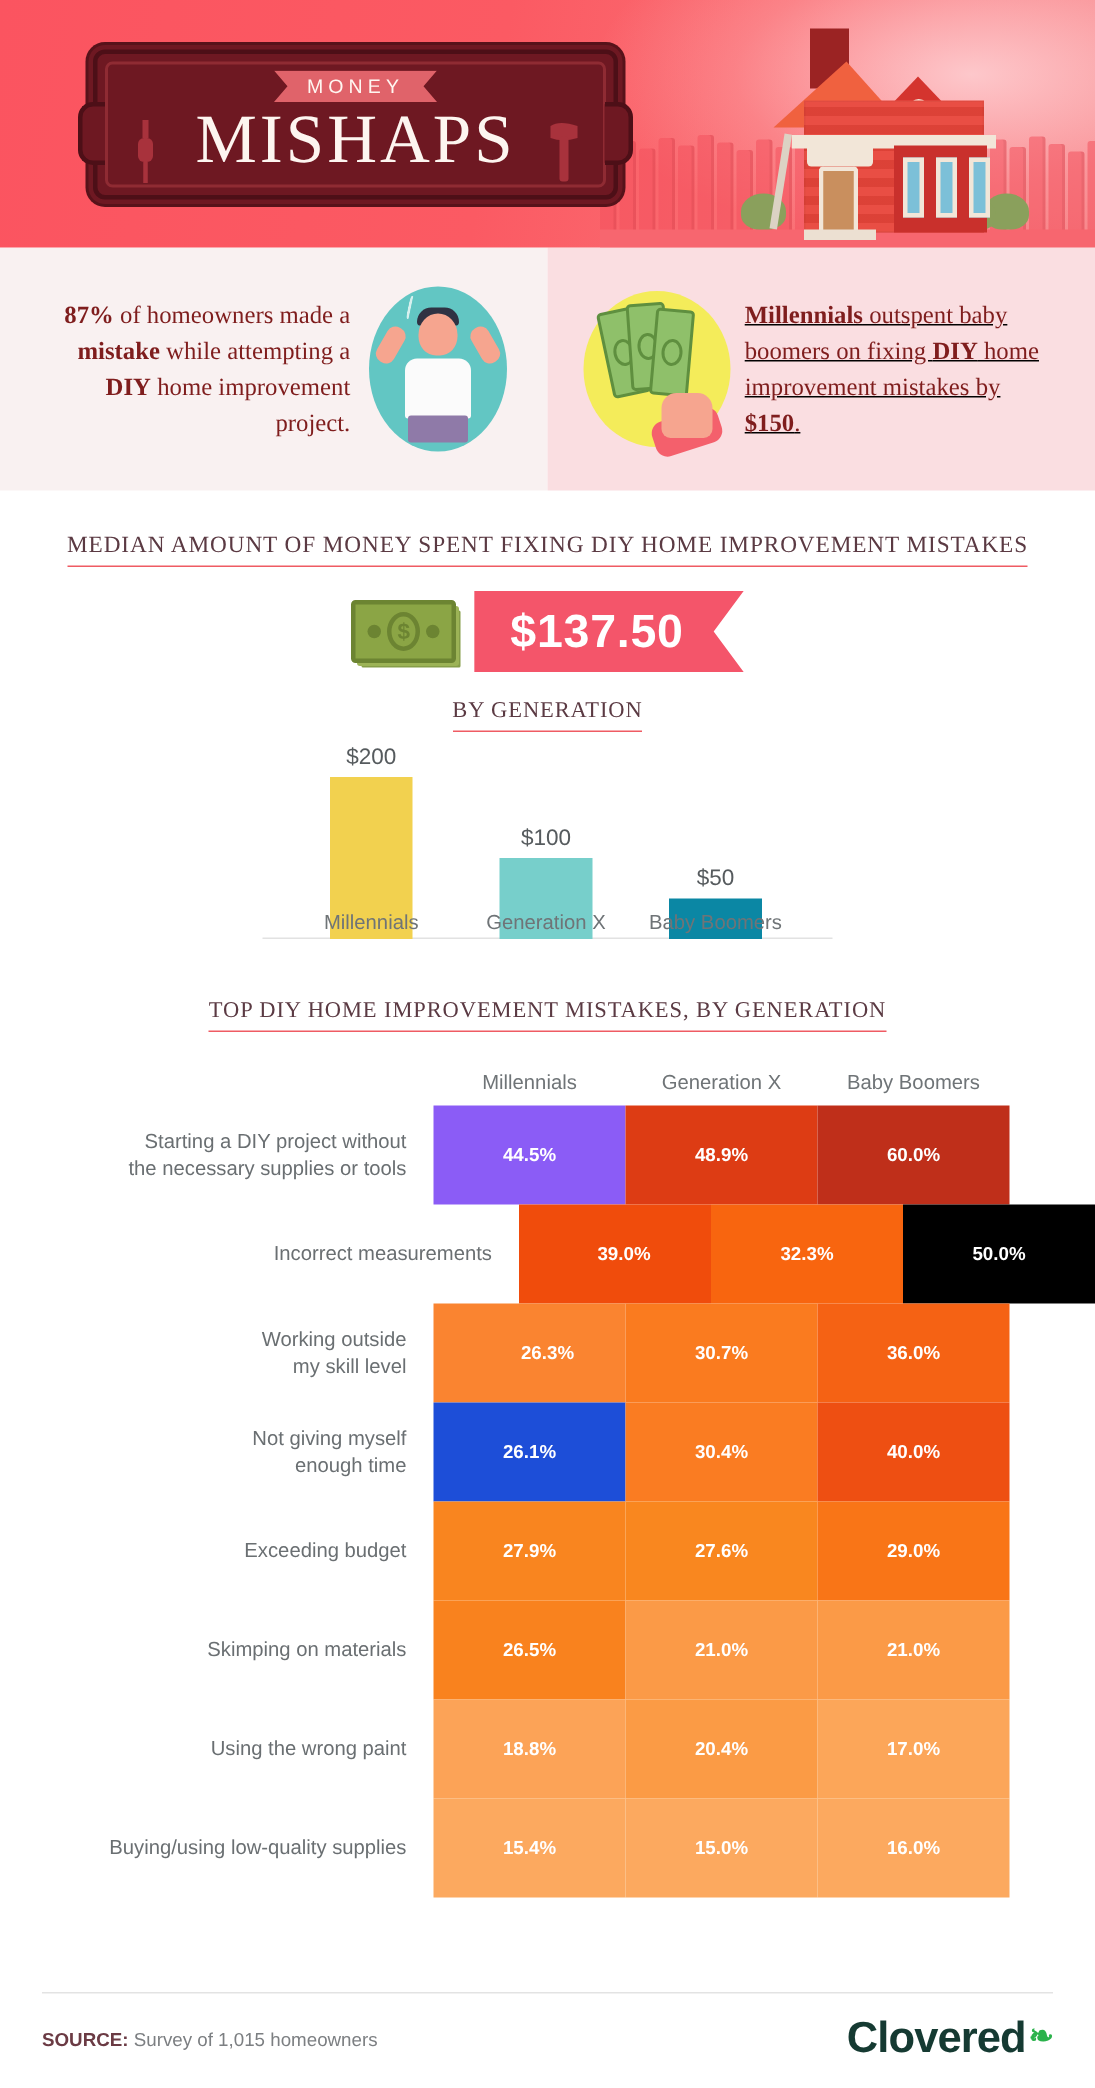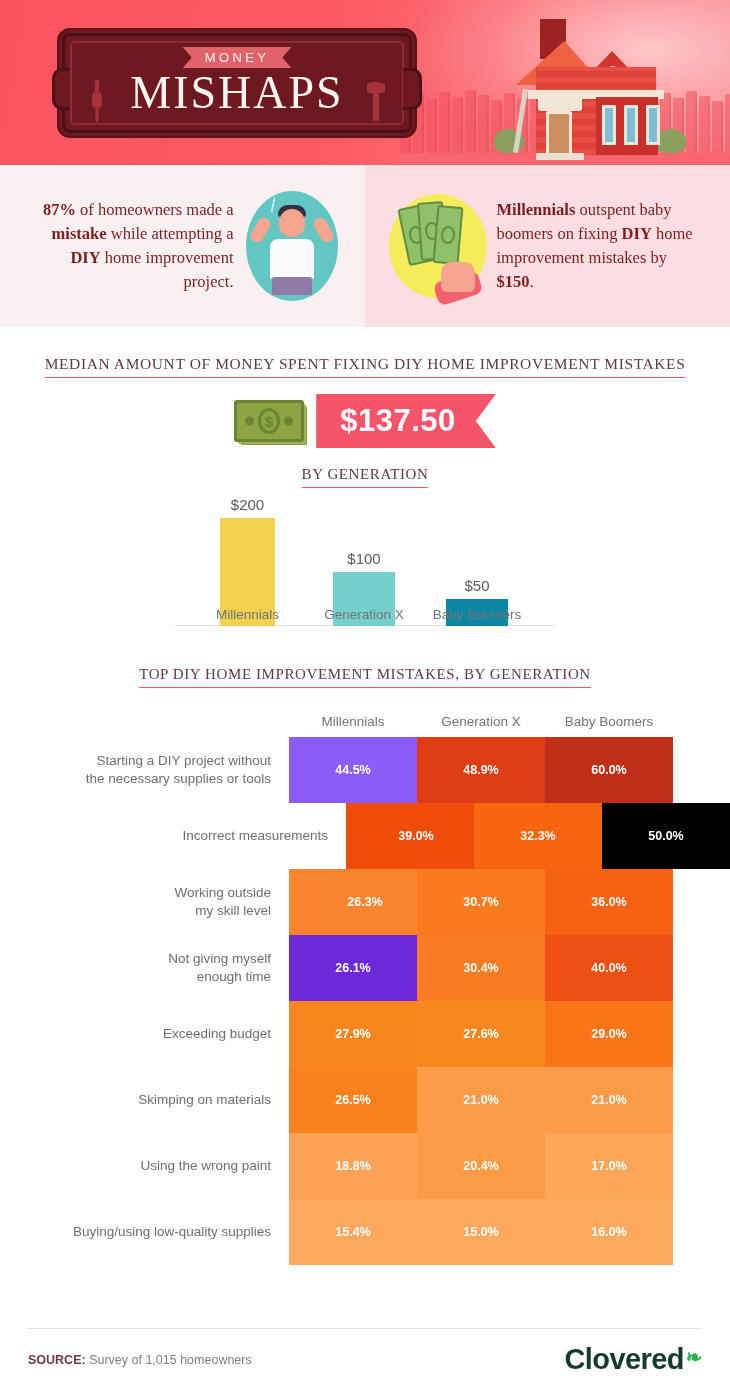--- a/index.html
+++ b/index.html
@@ -78,21 +78,21 @@
     position:absolute; left:0; right:0; top:34px; text-align:center;
     font-family:"Liberation Serif", serif; font-size:46px; letter-spacing:2px;
     color:#fdf5f0; line-height:1;
   }
   .tool-icon { position:absolute; color:#a8323c; }
 
   
   .stats { display:flex; width:730px; height:162px; }
   .stat { display:flex; align-items:center; height:100%; }
   .stat.left  { width:365px; background:#f9f1f1; padding:0 14px 0 26px; }
-  .stat.right { width:365px; background:#fadee1; padding:0 26px 0 14px; }
+  .stat.right { width:365px; background:#fadee1; padding:0 26px 0 14px;text-decoration:underline; }
   .stat-text {
     font-family:"Liberation Serif", serif; font-size:16.5px; line-height:1.45;
     color:#7f1d1d;
   }
   .stat.left .stat-text  { text-align:right; width:212px; }
   .stat.right .stat-text { text-align:left;  width:212px; }
   .stat-text b { font-weight:bold; }
   .stat-art { width:120px; display:flex; align-items:center; justify-content:center; }
 
   .circ-teal { width:92px; height:110px; border-radius:50%; background:#62c6c3; position:relative; }
@@ -358,21 +358,21 @@
           <div class="heat-cell" style="background: #000000;">50.0%</div>
         </div>
         <div class="heat-row" style="height: 66px;">
           <div class="heat-label">Working outside<br>my skill level</div>
           <div class="heat-cell" style="background: rgb(250, 132, 48); padding-left: 24px;">26.3%</div>
           <div class="heat-cell" style="background: rgb(250, 123, 31);">30.7%</div>
           <div class="heat-cell" style="background: rgb(245, 98, 20);">36.0%</div>
         </div>
         <div class="heat-row" style="height: 66px;">
           <div class="heat-label">Not giving myself<br>enough time</div>
-          <div class="heat-cell" style="background: #6d28d9;">26.1%</div>
+          <div class="heat-cell" style="background: #1d4ed8;">26.1%</div>
           <div class="heat-cell" style="background: rgb(250, 124, 34);">30.4%</div>
           <div class="heat-cell" style="background: rgb(238, 79, 18);">40.0%</div>
         </div>
         <div class="heat-row" style="height: 66px;">
           <div class="heat-label">Exceeding budget</div>
           <div class="heat-cell" style="background: rgb(249, 133, 31);">27.9%</div>
           <div class="heat-cell" style="background: rgb(249, 135, 31);">27.6%</div>
           <div class="heat-cell" style="background: rgb(249, 117, 23);">29.0%</div>
         </div>
         <div class="heat-row" style="height: 66px;">

